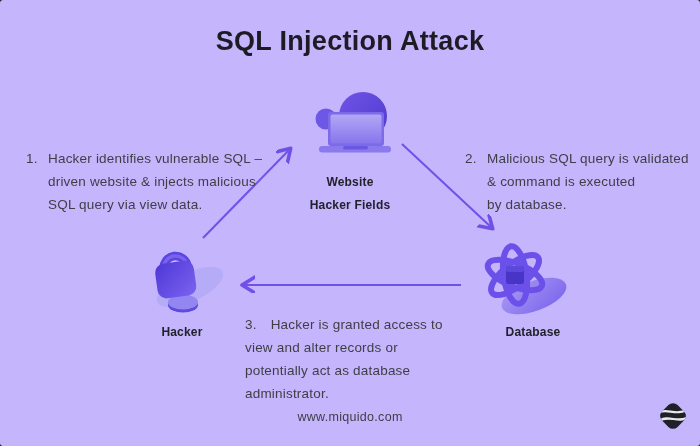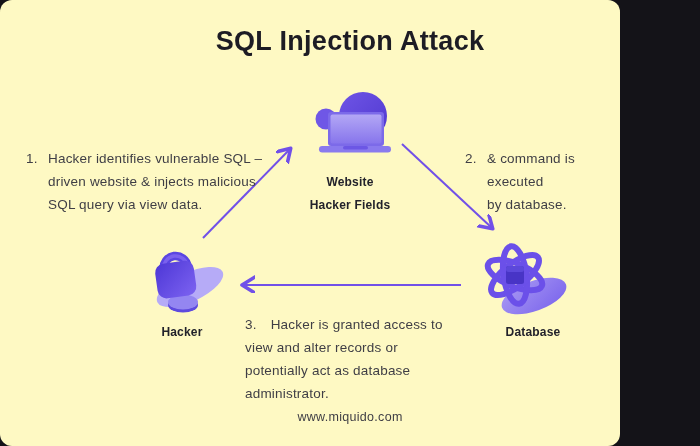--- a/index.html
+++ b/index.html
@@ -4,23 +4,23 @@
 <style>
   html,body{margin:0;padding:0;}
   body{
     width:700px;height:446px;
     background:#141318;
     font-family:"Liberation Sans","DejaVu Sans",sans-serif;
     overflow:hidden;
   }
   .card{
     position:relative;
-    width:620px;height:446px;
-    background:#fef9c3;
-    border-radius:12px;
+    width:700px;height:446px;
+    background:#c4b5fd;
+    border-radius:3px;
     overflow:hidden;
   }
   .title{
     position:absolute;top:26px;left:0;width:700px;
     text-align:center;
     font-size:27px;font-weight:700;
     color:#1d1c24;letter-spacing:.3px;
   }
   .step{
     position:absolute;
@@ -141,20 +141,21 @@
     <span class="lines">
       <div class="ln">Hacker identifies vulnerable SQL –</div>
       <div class="ln">driven website &amp; injects malicious</div>
       <div class="ln">SQL query via view data.</div>
     </span>
   </div>
 
   <div id="step2" class="step">
     <span class="num">2.</span>
     <span class="lines">
+      <div class="ln">Malicious SQL query is validated</div>
       <div class="ln">&amp; command is executed</div>
       <div class="ln">by database.</div>
     </span>
   </div>
 
   <div id="step3" class="step no-hang">
     <span class="num">3.</span><span class="lines"><span class="ln">Hacker is granted access to view </span><span class="ln">and alter records or potentially act </span><span class="ln">as database administrator.</span></span>
   </div>
 
   <div class="footer">www.miquido.com</div>

